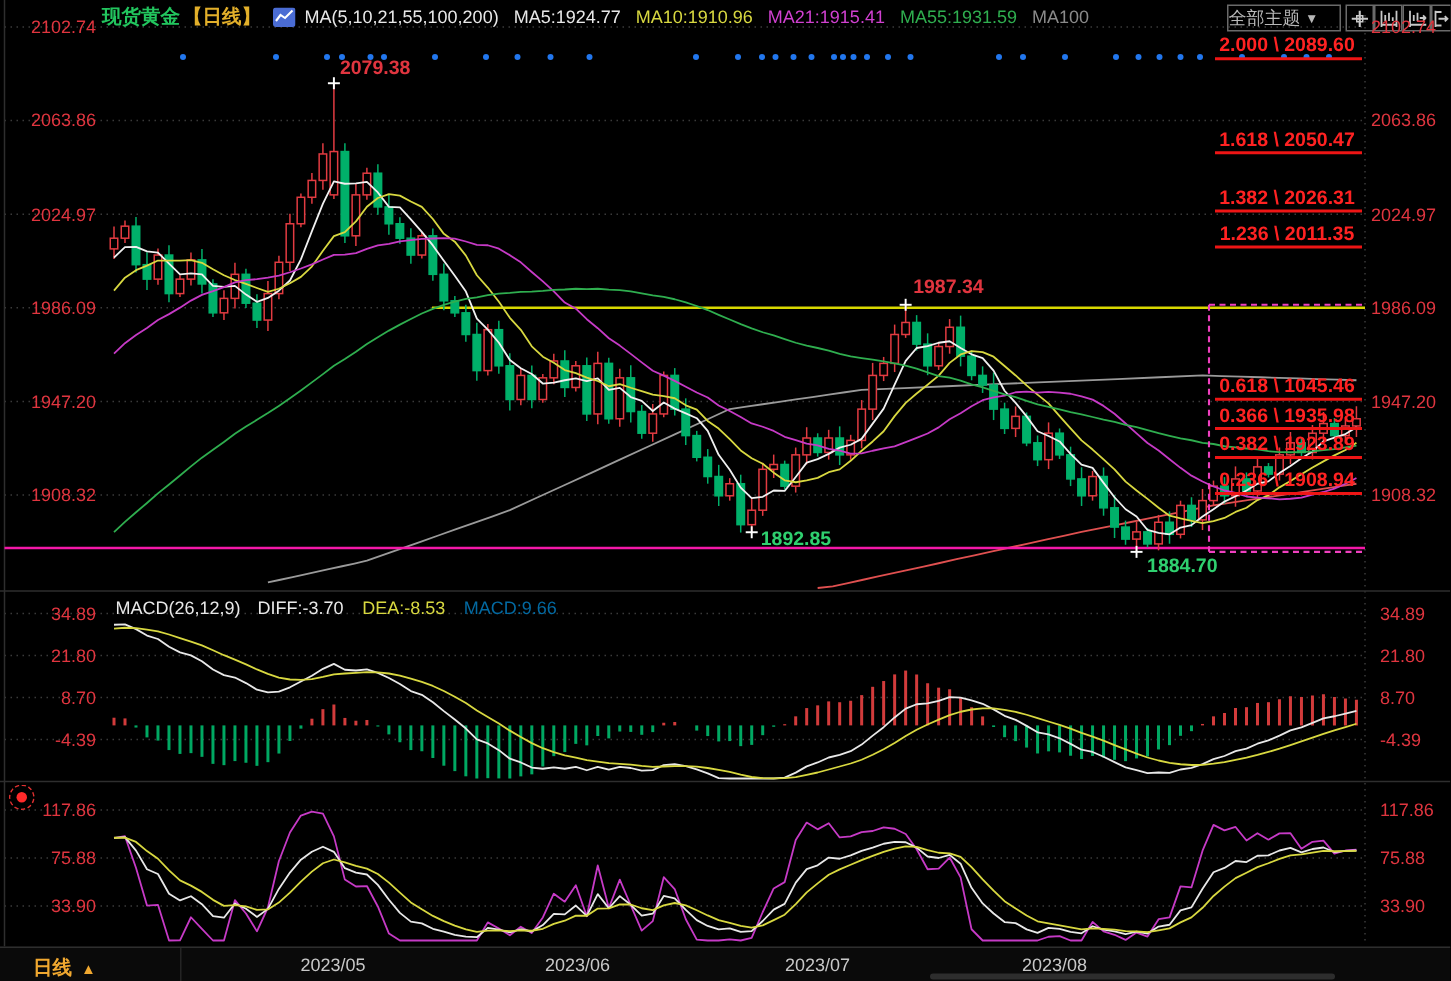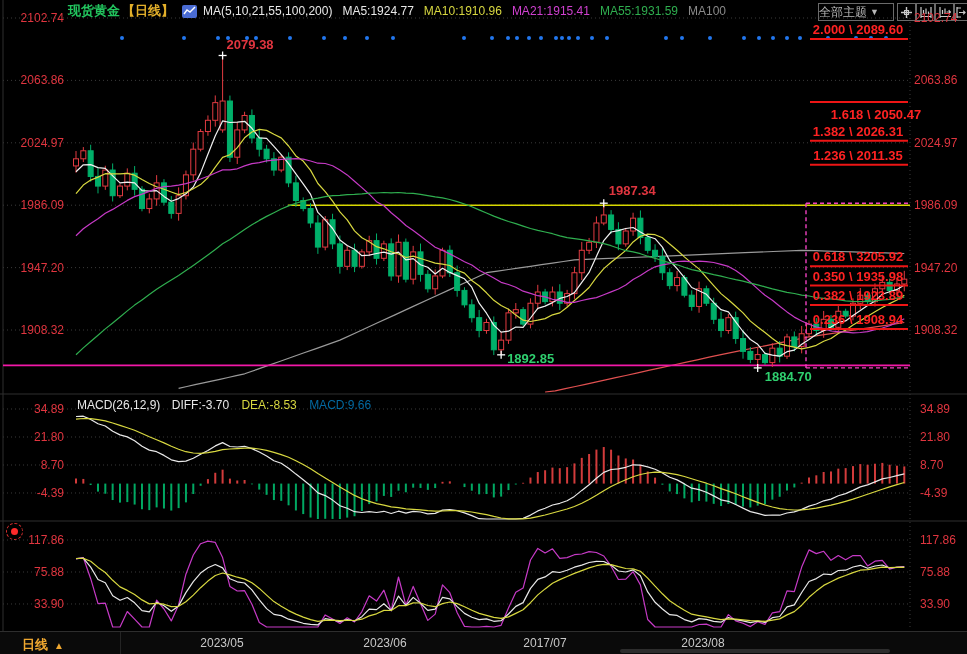--- a/index.html
+++ b/index.html
@@ -568,39 +568,39 @@
       <div class="axis-label" style="left: 920px; top: 457.994px;">8.70</div>
       <div class="axis-label axis-left" style="left: 2px; top: 485.981px;">-4.39</div>
       <div class="axis-label" style="left: 920px; top: 485.981px;">-4.39</div>
       <div class="axis-label axis-left" style="left: 2px; top: 533px;">117.86</div>
       <div class="axis-label" style="left: 920px; top: 533px;">117.86</div>
       <div class="axis-label axis-left" style="left: 2px; top: 564.989px;">75.88</div>
       <div class="axis-label" style="left: 920px; top: 564.989px;">75.88</div>
       <div class="axis-label axis-left" style="left: 2px; top: 596.978px;">33.90</div>
       <div class="axis-label" style="left: 920px; top: 596.978px;">33.90</div>
       <div class="fib-label" style="left: 858px; top: 22.0871px;">2.000 \ 2089.60</div>
-      <div class="fib-label" style="left: 876px; top: 84.8829px; margin-top: 22px;">1.618 \ 2050.47</div>
+      <div class="fib-label" style="left: 858px; top: 84.8829px;">1.618 \ 2050.47</div>
       <div class="fib-label" style="left: 858px; top: 123.655px;">1.382 \ 2026.31</div>
       <div class="fib-label" style="left: 858px; top: 147.663px;">1.236 \ 2011.35</div>
-      <div class="fib-label" style="left: 858px; top: 249.23px;">0.618 \ 3205.92</div>
-      <div class="fib-label" style="left: 858px; top: 268.616px;">0.350 \ 1935.98</div>
+      <div class="fib-label" style="left: 858px; top: 249.23px;">0.618 \ 1045.46</div>
+      <div class="fib-label" style="left: 858px; top: 268.616px;">0.366 \ 1935.98</div>
       <div class="fib-label" style="left: 858px; top: 288.018px;">0.382 \ 1923.89</div>
       <div class="fib-label" style="left: 858px; top: 312.01px;">0.236 \ 1908.94</div>
       <div class="annot" style="left: 226.6px; top: 37.4881px; color: rgb(224, 53, 63);">2079.38</div>
       <div class="annot" style="left: 608.76px; top: 183.194px; color: rgb(224, 53, 63);">1987.34</div>
       <div class="annot" style="left: 507.14px; top: 350.831px; color: rgb(47, 208, 111);">1892.85</div>
       <div class="annot" style="left: 764.69px; top: 368.911px; color: rgb(47, 208, 111);">1884.70</div>
     </div>
 
   <div id="bottom-bar">
     <div id="period-tab">
       <span>日线</span><span id="period-caret">▲</span>
     </div>
     <div id="bottom-tab-divider"></div>
     <div id="dates-layer">
         <div class="date-label" style="left: 222px; top: 4px;">2023/05</div>
         <div class="date-label" style="left: 385px; top: 4px;">2023/06</div>
-        <div class="date-label" style="left: 545px; top: 4px;">2017/07</div>
+        <div class="date-label" style="left: 545px; top: 4px;">2023/07</div>
         <div class="date-label" style="left: 703px; top: 4px;">2023/08</div>
       </div>
     <div id="hscrollbar"></div>
   </div>
 </div>
 
 </body></html>

